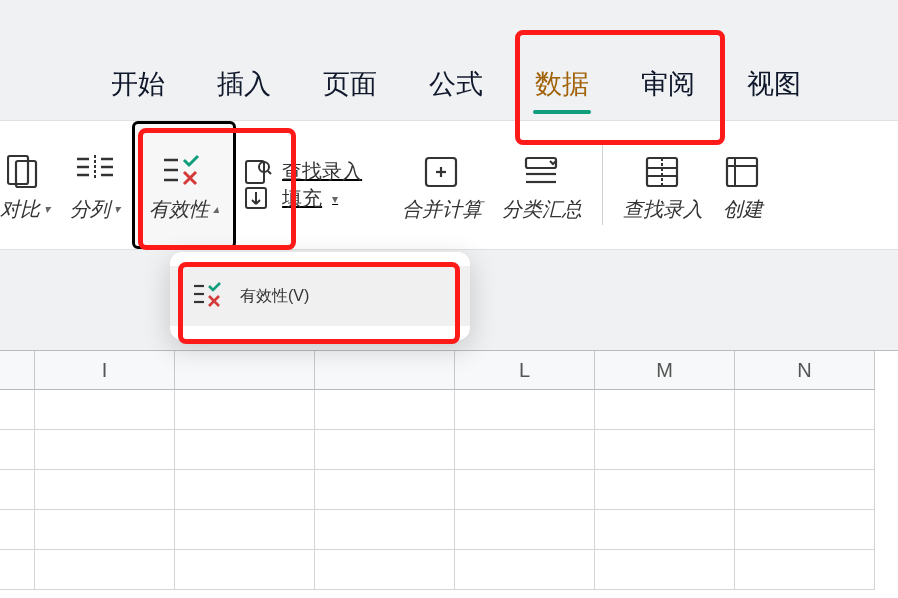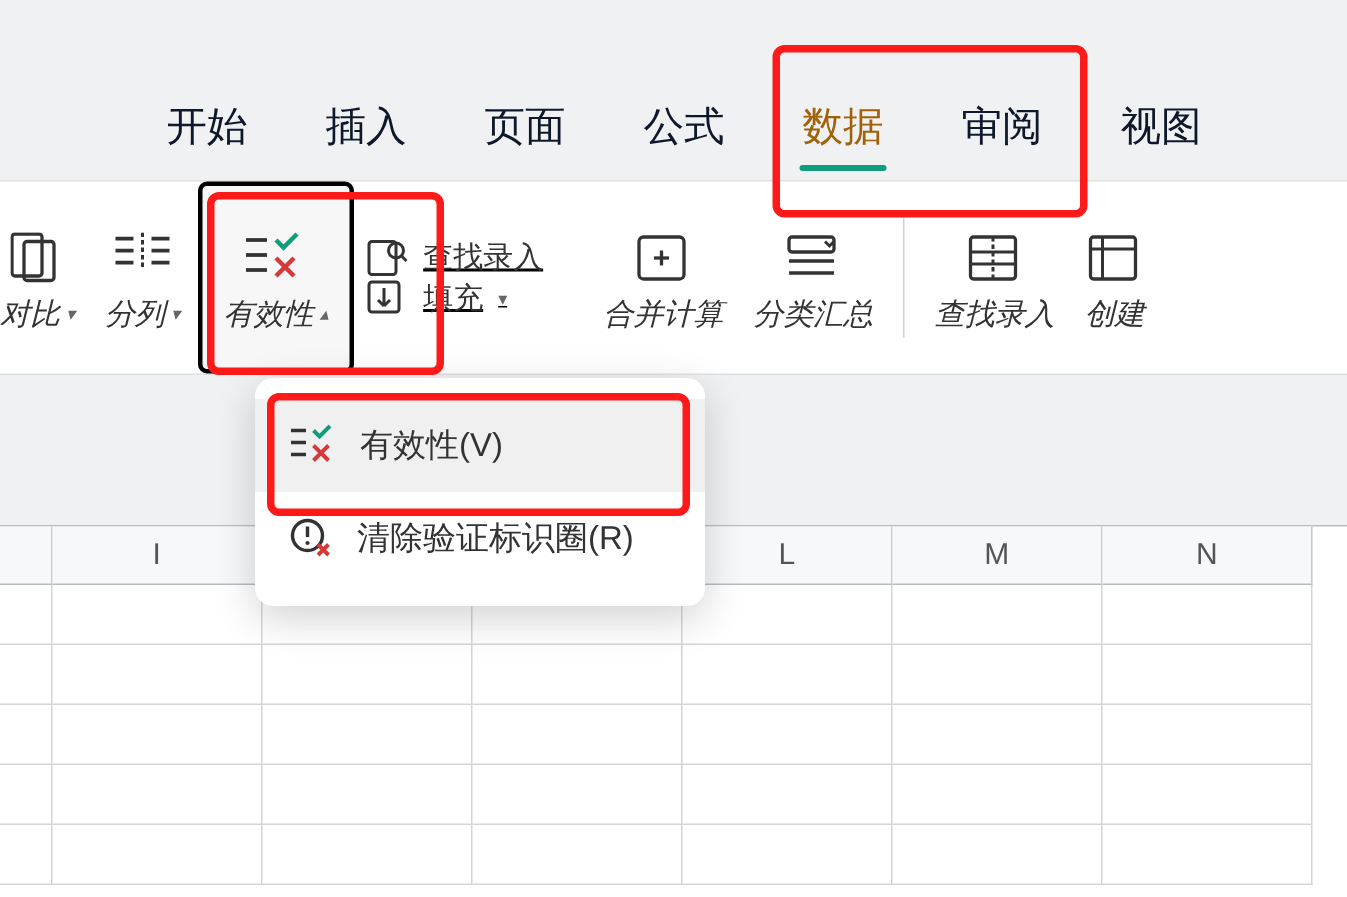--- a/index.html
+++ b/index.html
@@ -91,21 +91,21 @@
     border-radius: 12px;
     box-shadow: 0 8px 28px rgba(0,0,0,0.18);
     padding: 14px 0;
     z-index: 50;
   }
   .menu-item {
     display:flex;
     align-items:center;
     gap: 16px;
     padding: 16px 22px;
-    font-size: 22px;
+    font-size: 16px;
     color:#333;
     cursor:pointer;
   }
   .menu-item.hover { background:#f0f0f0; }
 
   
   .hl {
     position:absolute;
     border:5px solid #ff1a1a;
     border-radius:8px;
@@ -299,31 +299,20 @@
       <svg width="32" height="28" viewBox="0 0 32 28">
         <line x1="2" y1="4" x2="12" y2="4" stroke="#333" stroke-width="2.2"></line>
         <line x1="2" y1="12" x2="12" y2="12" stroke="#333" stroke-width="2.2"></line>
         <line x1="2" y1="20" x2="12" y2="20" stroke="#333" stroke-width="2.2"></line>
         <path d="M17 4 l4 4 l7 -7" fill="none" stroke="#0e9e7c" stroke-width="2.6"></path>
         <path d="M17 14 l10 10 M27 14 l-10 10" stroke="#d43a3a" stroke-width="2.6"></path>
       </svg>
     </span>
     <span>有效性(V)</span>
   </div>
-  <div class="menu-item">
-    <span>
-      <svg width="30" height="28" viewBox="0 0 30 28">
-          <circle cx="13" cy="12" r="10" fill="none" stroke="#333" stroke-width="2.3"></circle>
-          <line x1="13" y1="6" x2="13" y2="13" stroke="#333" stroke-width="2.3"></line>
-          <circle cx="13" cy="17" r="1.4" fill="#333"></circle>
-          <path d="M20 18 l7 7 M27 18 l-7 7" stroke="#d43a3a" stroke-width="2.6"></path>
-        </svg>
-    </span>
-    <span>清除验证标识圈(R)</span>
-  </div>
 </div>
 
 <div class="sheet">
   <div class="col-headers">
     <div class="col-h"></div>
     <div class="col-h">I</div>
     <div class="col-h"></div>
     <div class="col-h"></div>
     <div class="col-h">L</div>
     <div class="col-h">M</div>

